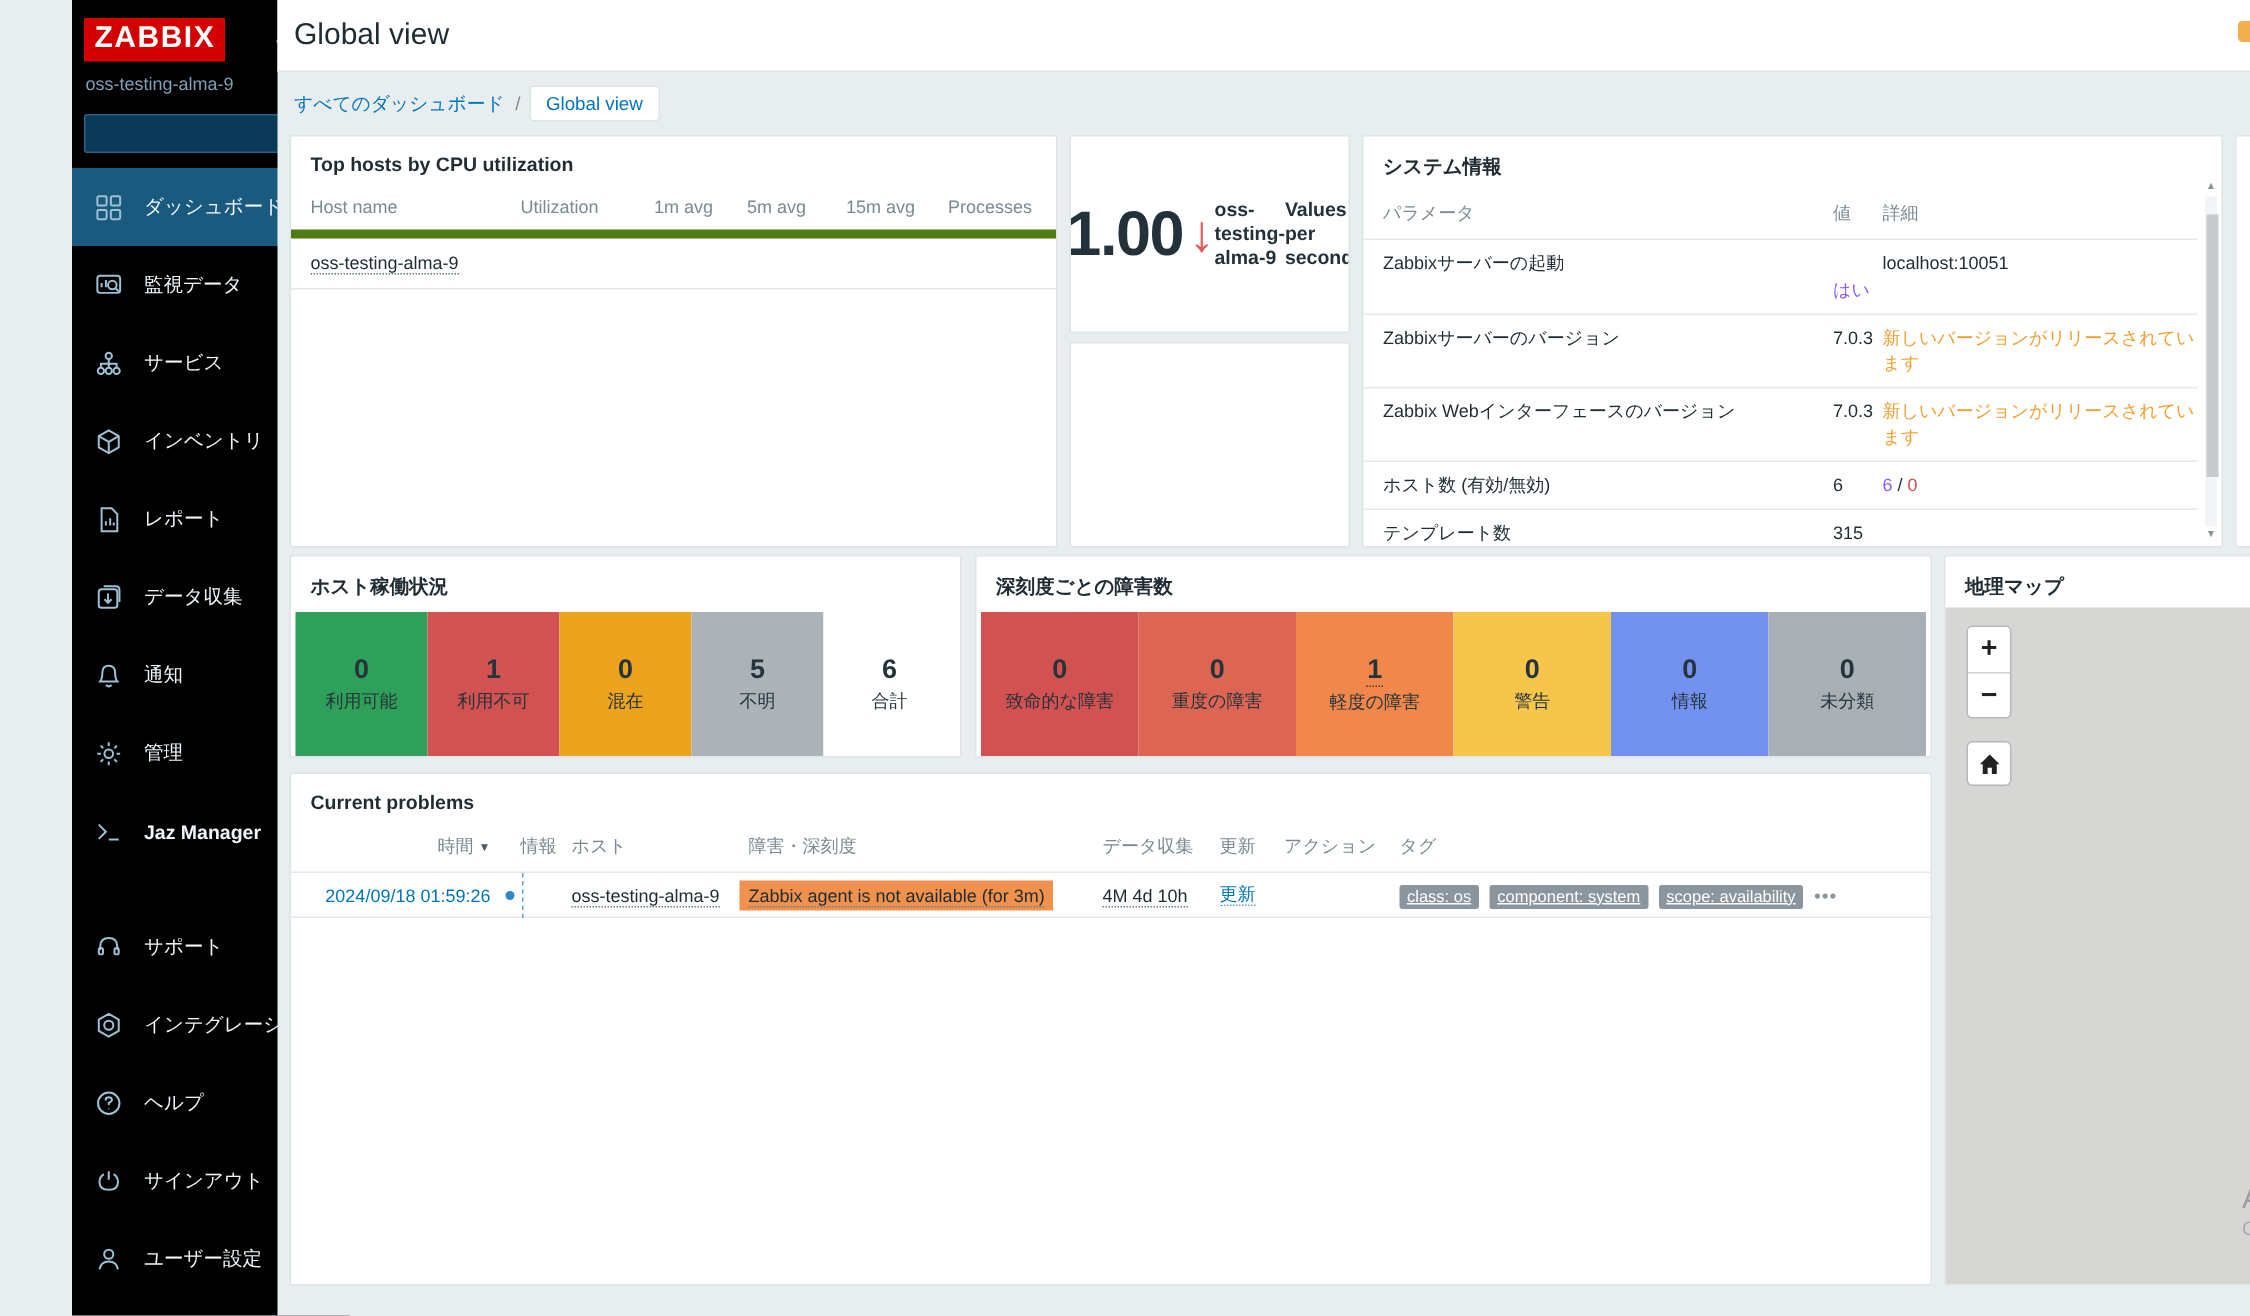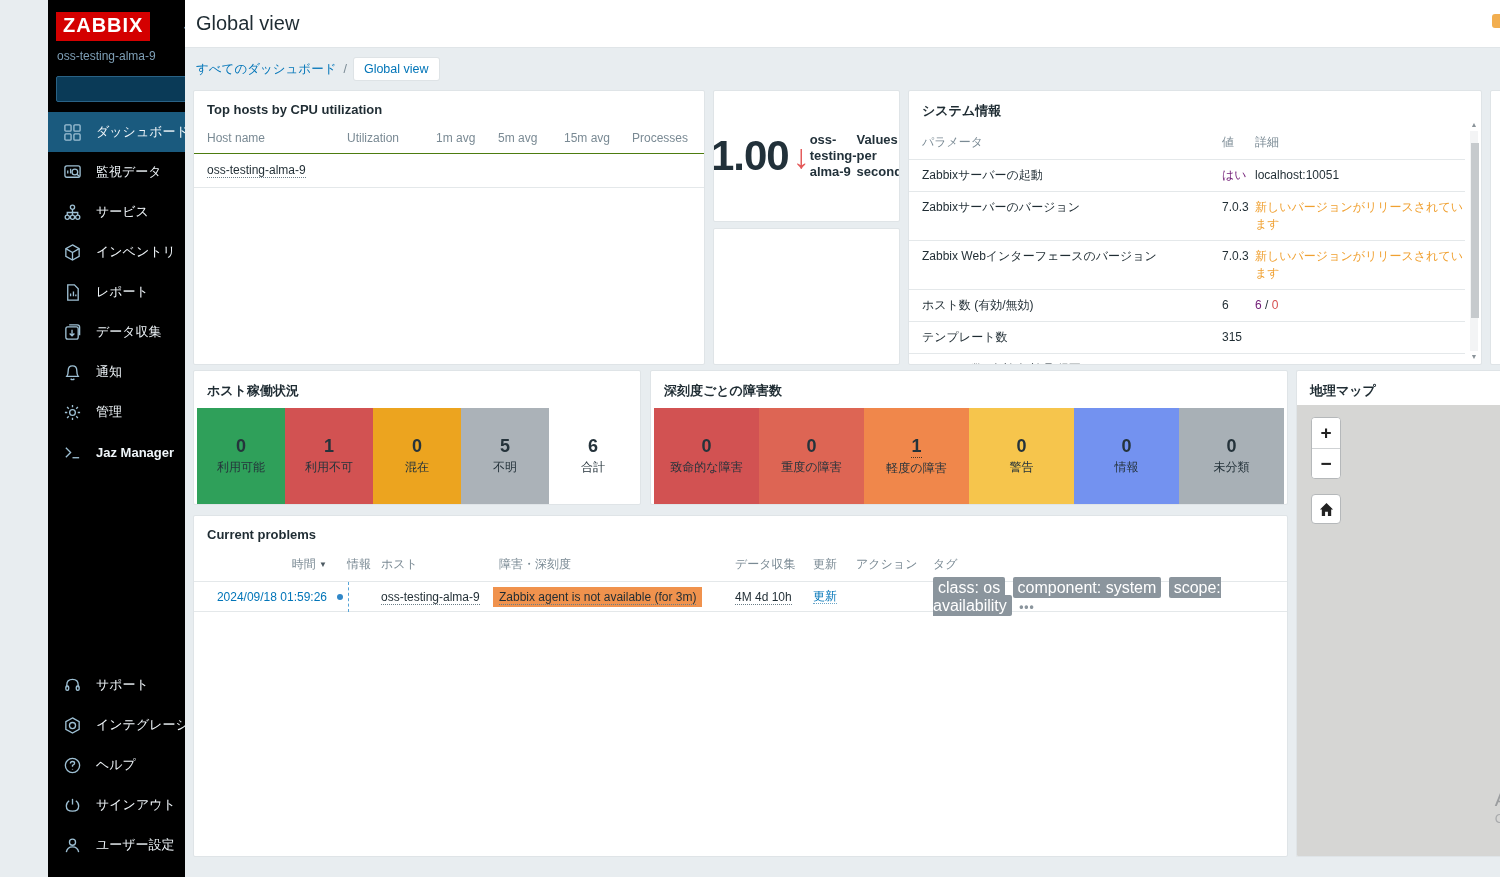--- a/index.html
+++ b/index.html
@@ -12,21 +12,21 @@
   .logo { background:#d40000; color:#fff; font-weight:bold; font-size:20px; letter-spacing:1px; padding:2px 7px 4px; }
   .side-icons { display:flex; gap:12px; color:#7fa6c2; }
   .collapse-glyph { font-size:17px; line-height:1; }
   .popout-svg { width:16px; height:16px; stroke:#7fa6c2; fill:none; stroke-width:1.6; }
   .server-name { color:#7e9fb6; font-size:12px; padding:8px 0 0 9px; }
   .search-wrap { margin:13px 8px 10px; position:relative; }
   .search-input { width:100%; height:26px; background:#0a3a57; border:1px solid #2a6285; border-radius:2px;
     color:#dceaf2; font-size:12px; padding:0 28px 0 8px; outline:none; }
   .search-icon-svg { position:absolute; right:7px; top:5px; width:15px; height:15px; stroke:#e8f1f6; fill:none; stroke-width:1.8; }
   .menu { margin-top:6px; }
-  .menu-item { display:flex; align-items:center; height:40px; padding:0 14px 0 14px; color:#f0f6fa; font-size:13px; cursor:pointer; }
+  .menu-item { display:flex; align-items:center; height:52px; padding:0 14px 0 14px; color:#f0f6fa; font-size:13px; cursor:pointer; }
   .menu-item.active { background:#1a5a7e; }
   .mi-icon { width:20px; height:20px; margin-right:14px; display:flex; align-items:center; justify-content:center; }
   .mi-icon svg { width:19px; height:19px; stroke:#9ec0d4; fill:none; stroke-width:1.4; }
   .mi-label { flex:1; }
   .chev { width:7px; height:7px; border-right:1.6px solid #7f9fb4; border-bottom:1.6px solid #7f9fb4;
     transform:rotate(45deg); margin-top:-4px; }
   .menu-footer { position:absolute; left:0; bottom:12px; width:185px; }
 
   
   .main { position:absolute; left:185px; top:0; width:1315px; height:877px; background:#e8edf0; }
@@ -38,21 +38,21 @@
   .crumb { position:absolute; left:11px; top:10px; display:flex; align-items:center; font-size:12.5px; }
   .crumb a { color:#0275b8; text-decoration:none; }
   .crumb .sep { color:#7a8a94; margin:0 7px; }
   .crumb-chip { background:#fff; color:#0275b8; padding:4px 10px; border-radius:2px; box-shadow:0 0 0 1px rgba(0,0,0,0.04); }
 
   .panel { position:absolute; background:#fff; border:1px solid #dfe4e7; border-radius:2px; overflow:hidden; }
   .panel-title { font-size:13px; font-weight:bold; color:#1f2c33; padding:11px 13px 8px; }
 
   
   .p-tophosts { left:8px; top:90px; width:512px; height:275px; }
-  .thead-row { display:flex; color:#7a8a94; font-size:12px; padding:6px 13px 8px; border-bottom:1px solid #4d7c0f; }
+  .thead-row { display:flex; color:#7a8a94; font-size:12px; padding:6px 13px 8px; border-bottom:6px solid #4d7c0f; }
   .th-host{width:140px;} .th-util{width:89px;} .th-1m{width:62px;} .th-5m{width:66px;} .th-15m{width:68px;} .th-proc{flex:1;}
   .tbody-row { display:flex; font-size:12px; padding:9px 13px; border-bottom:1px solid #e4e8ea; }
   .dotted-dark { color:#1f2c33; border-bottom:1px dotted #6b7d87; cursor:pointer; }
 
   
   .p-itemvalue { left:528px; top:90px; width:187px; height:132px; display:flex; flex-direction:row; align-items:center; justify-content:center; }
   .big-value-row { display:flex; align-items:center; }
   .big-value { font-size:42px; font-weight:bold; color:#22313a; letter-spacing:-1px; }
   .trend-arrow { color:#e45959; font-size:34px; font-weight:bold; margin-left:4px; line-height:1; }
   .iv-host, .iv-label { font-size:13px; font-weight:bold; color:#22313a; line-height:1.25; }
@@ -60,21 +60,21 @@
   .p-sliver { left:1305px; top:90px; width:12px; height:275px; }
 
   
   .p-sysinfo { left:723px; top:90px; width:574px; height:275px; }
   .si-table { width:556px; font-size:12px; }
   .si-head { display:flex; color:#7a8a94; padding:6px 0 8px 13px; border-bottom:1px solid #e4e8ea; }
   .si-row { display:flex; padding:7px 0 7px 13px; border-bottom:1px solid #e4e8ea; line-height:17px; }
   .si-c1 { width:300px; padding-right:8px; }
   .si-c2 { width:33px; }
   .si-c3 { width:208px; }
-  .seg-green, .c-green { color:#701a75; }
+  .seg-green, .c-green { color:#8b5cf6;margin-top:18px; }
   .seg-red, .c-red { color:#d64e4e; }
   .seg-orange, .c-orange { color:#f0a030; }
   .scrollbar { position:absolute; right:2px; top:30px; bottom:3px; width:10px; }
   .sb-arrow { color:#8a9399; font-size:7px; text-align:center; line-height:8px; }
   .sb-track { position:absolute; top:10px; bottom:10px; left:1px; width:8px; background:#f3f4f5; }
   .sb-thumb { position:absolute; top:12px; left:1px; width:8px; height:175px; background:#c6cacd; }
 
   
   .p-hostavail { left:8px; top:370px; width:448px; height:135px; }
   .p-severity { left:465px; top:370px; width:638px; height:135px; }
@@ -109,21 +109,21 @@
   .col-dur { width:78px; }
   .col-upd { width:43px; }
   .col-act { width:77px; }
   .col-tags { flex:1; }
   .sort-arrow { color:#4d5a62; font-size:8px; vertical-align:1px; }
   .time-link { color:#0275b8; cursor:pointer; }
   .timeline-dot { position:absolute; left:143px; top:12px; width:6px; height:6px; border-radius:50%; background:#3087c8; }
   .timeline-line { position:absolute; left:154px; top:0; height:30px; border-left:1px dashed #56a4d7; }
   .sev-cell { display:inline-block; padding:3px 6px; margin-left:-6px; }
   .blue-link { color:#0275b8; border-bottom:1px dotted #6aa5c8; cursor:pointer; }
-  .tagbox { background:#8b959d; color:#fff; font-size:16px; padding:2px 5px; border-radius:2px; margin-right:4px; }
+  .tagbox { background:#8b959d; color:#fff; font-size:11px; padding:2px 5px; border-radius:2px; margin-right:4px;text-decoration:underline; }
   .more-dots { color:#8b959d; font-weight:bold; letter-spacing:1px; cursor:pointer; }
 </style>
 </head>
 <body>
 
 <div class="sidebar">
   <div class="logo-row">
     <div class="logo">ZABBIX</div>
     <div class="side-icons">
       <span class="collapse-glyph">«</span>

